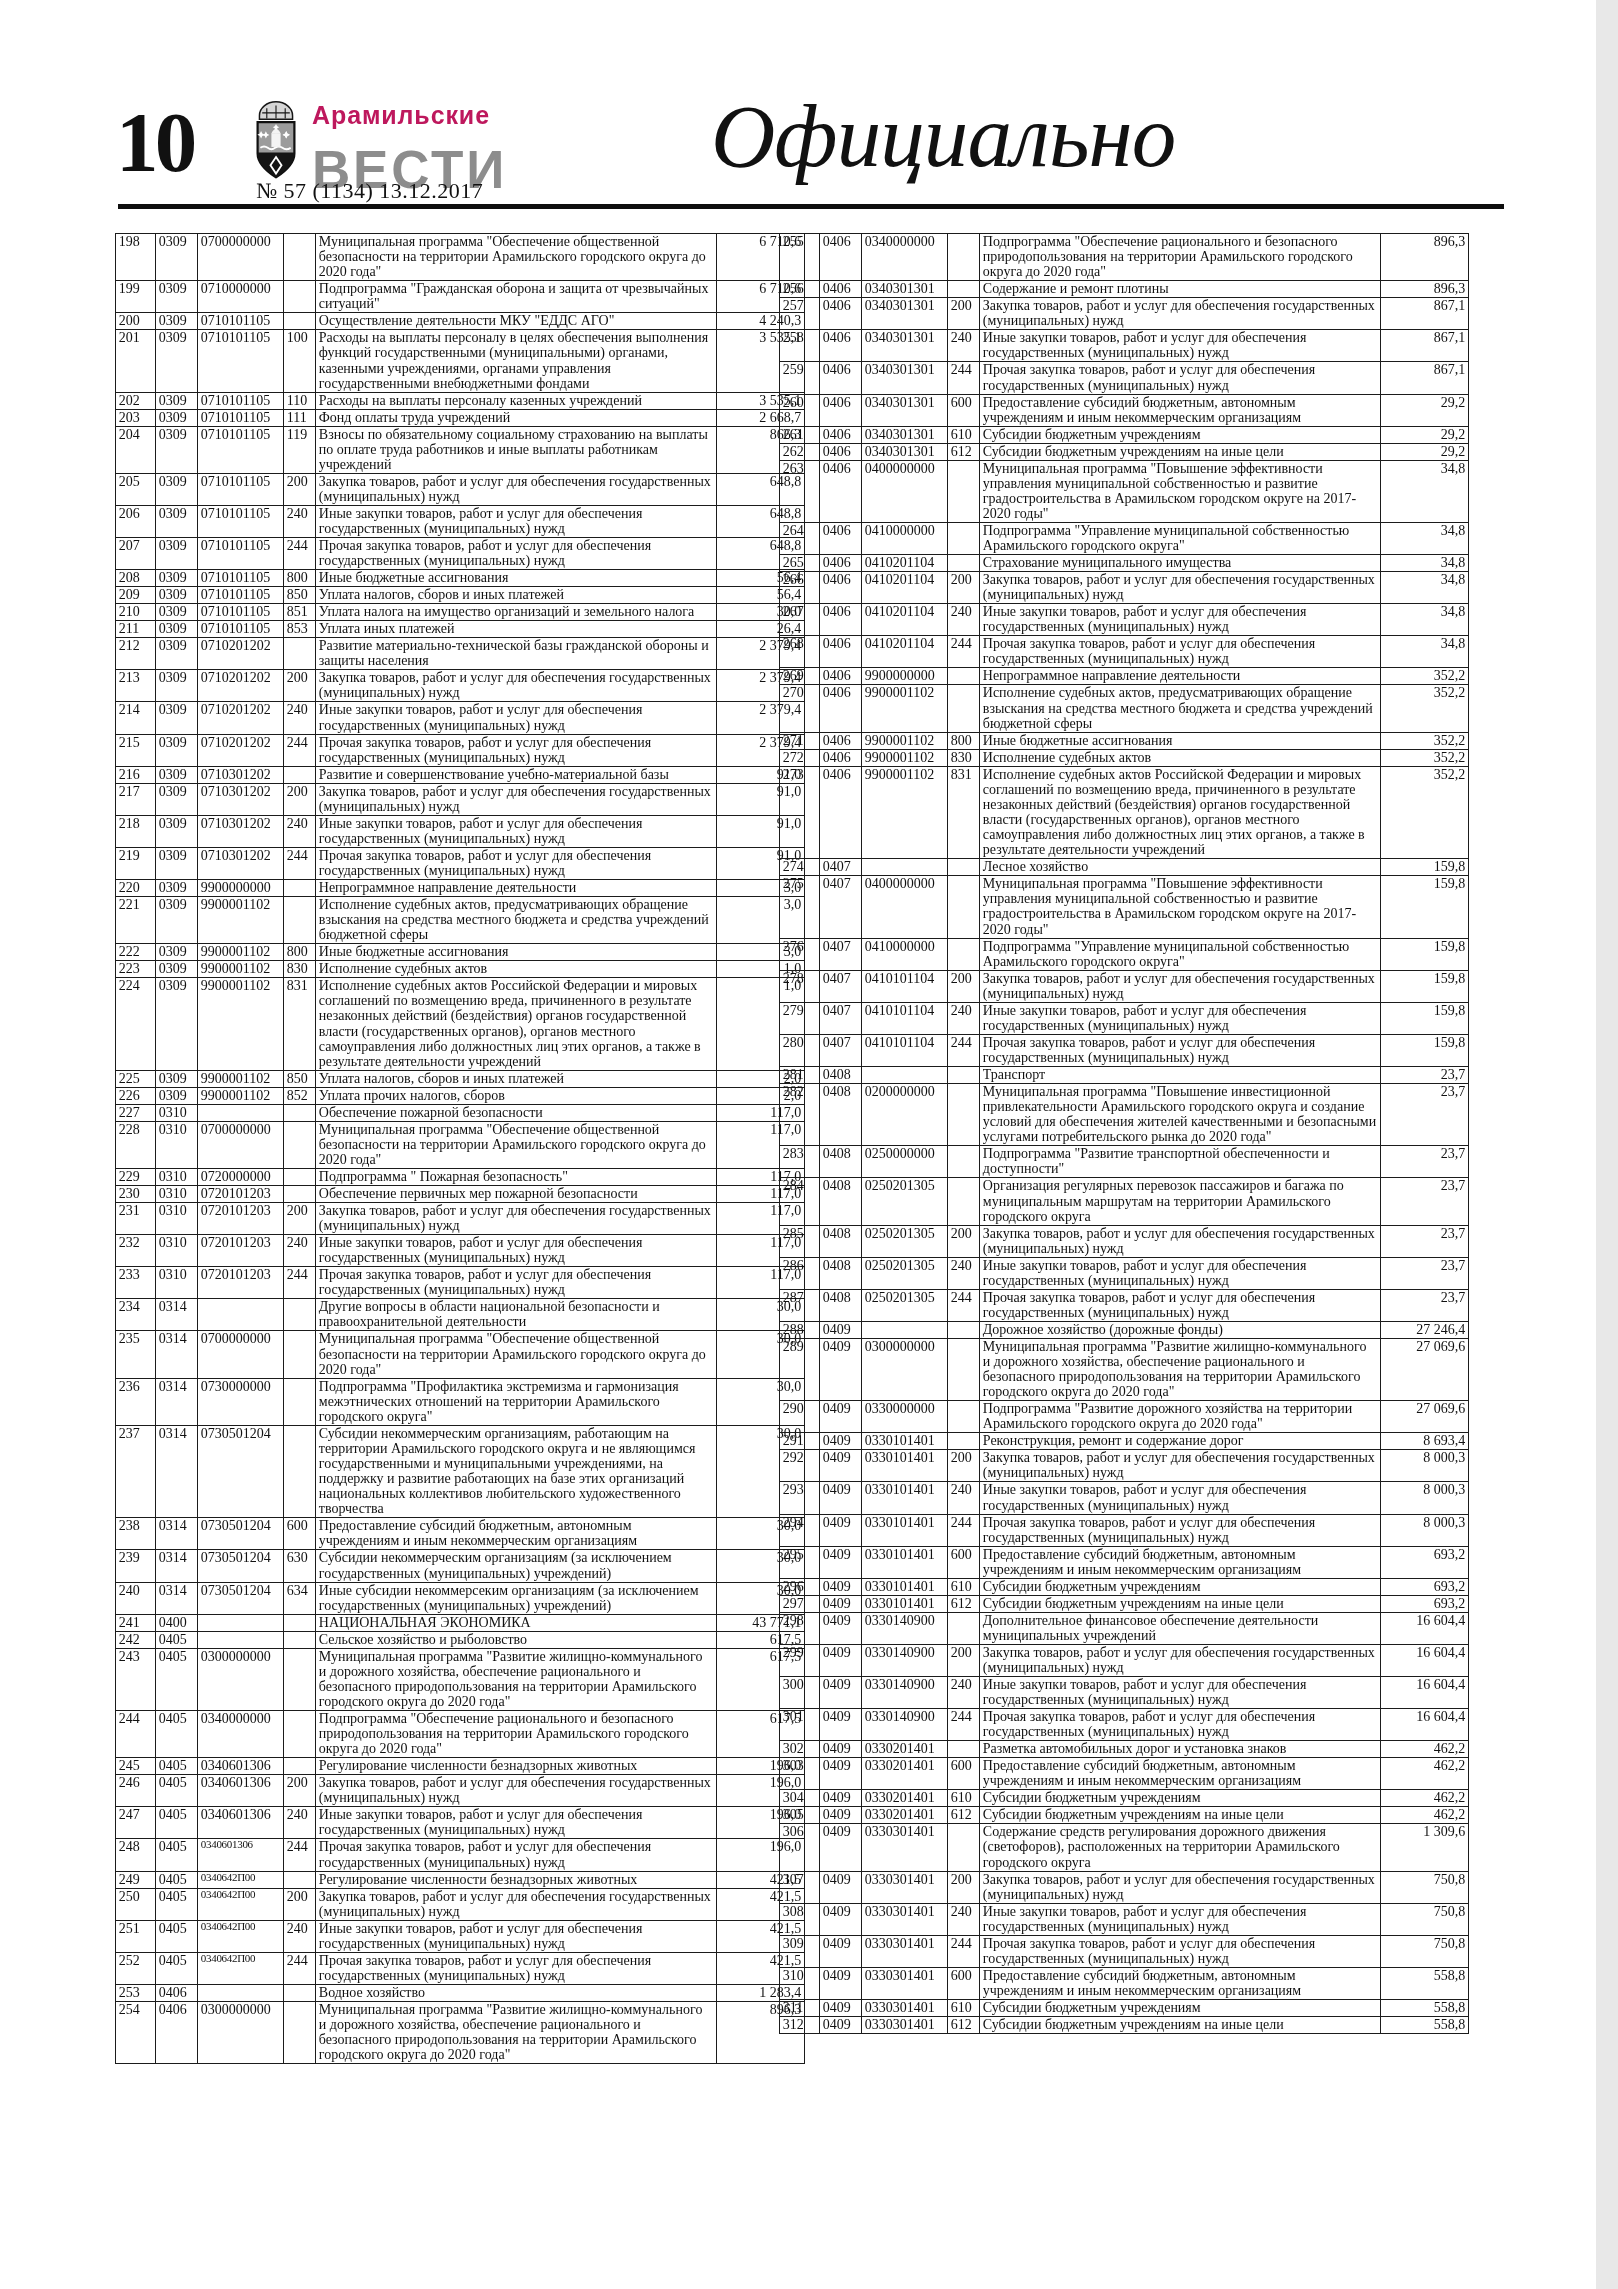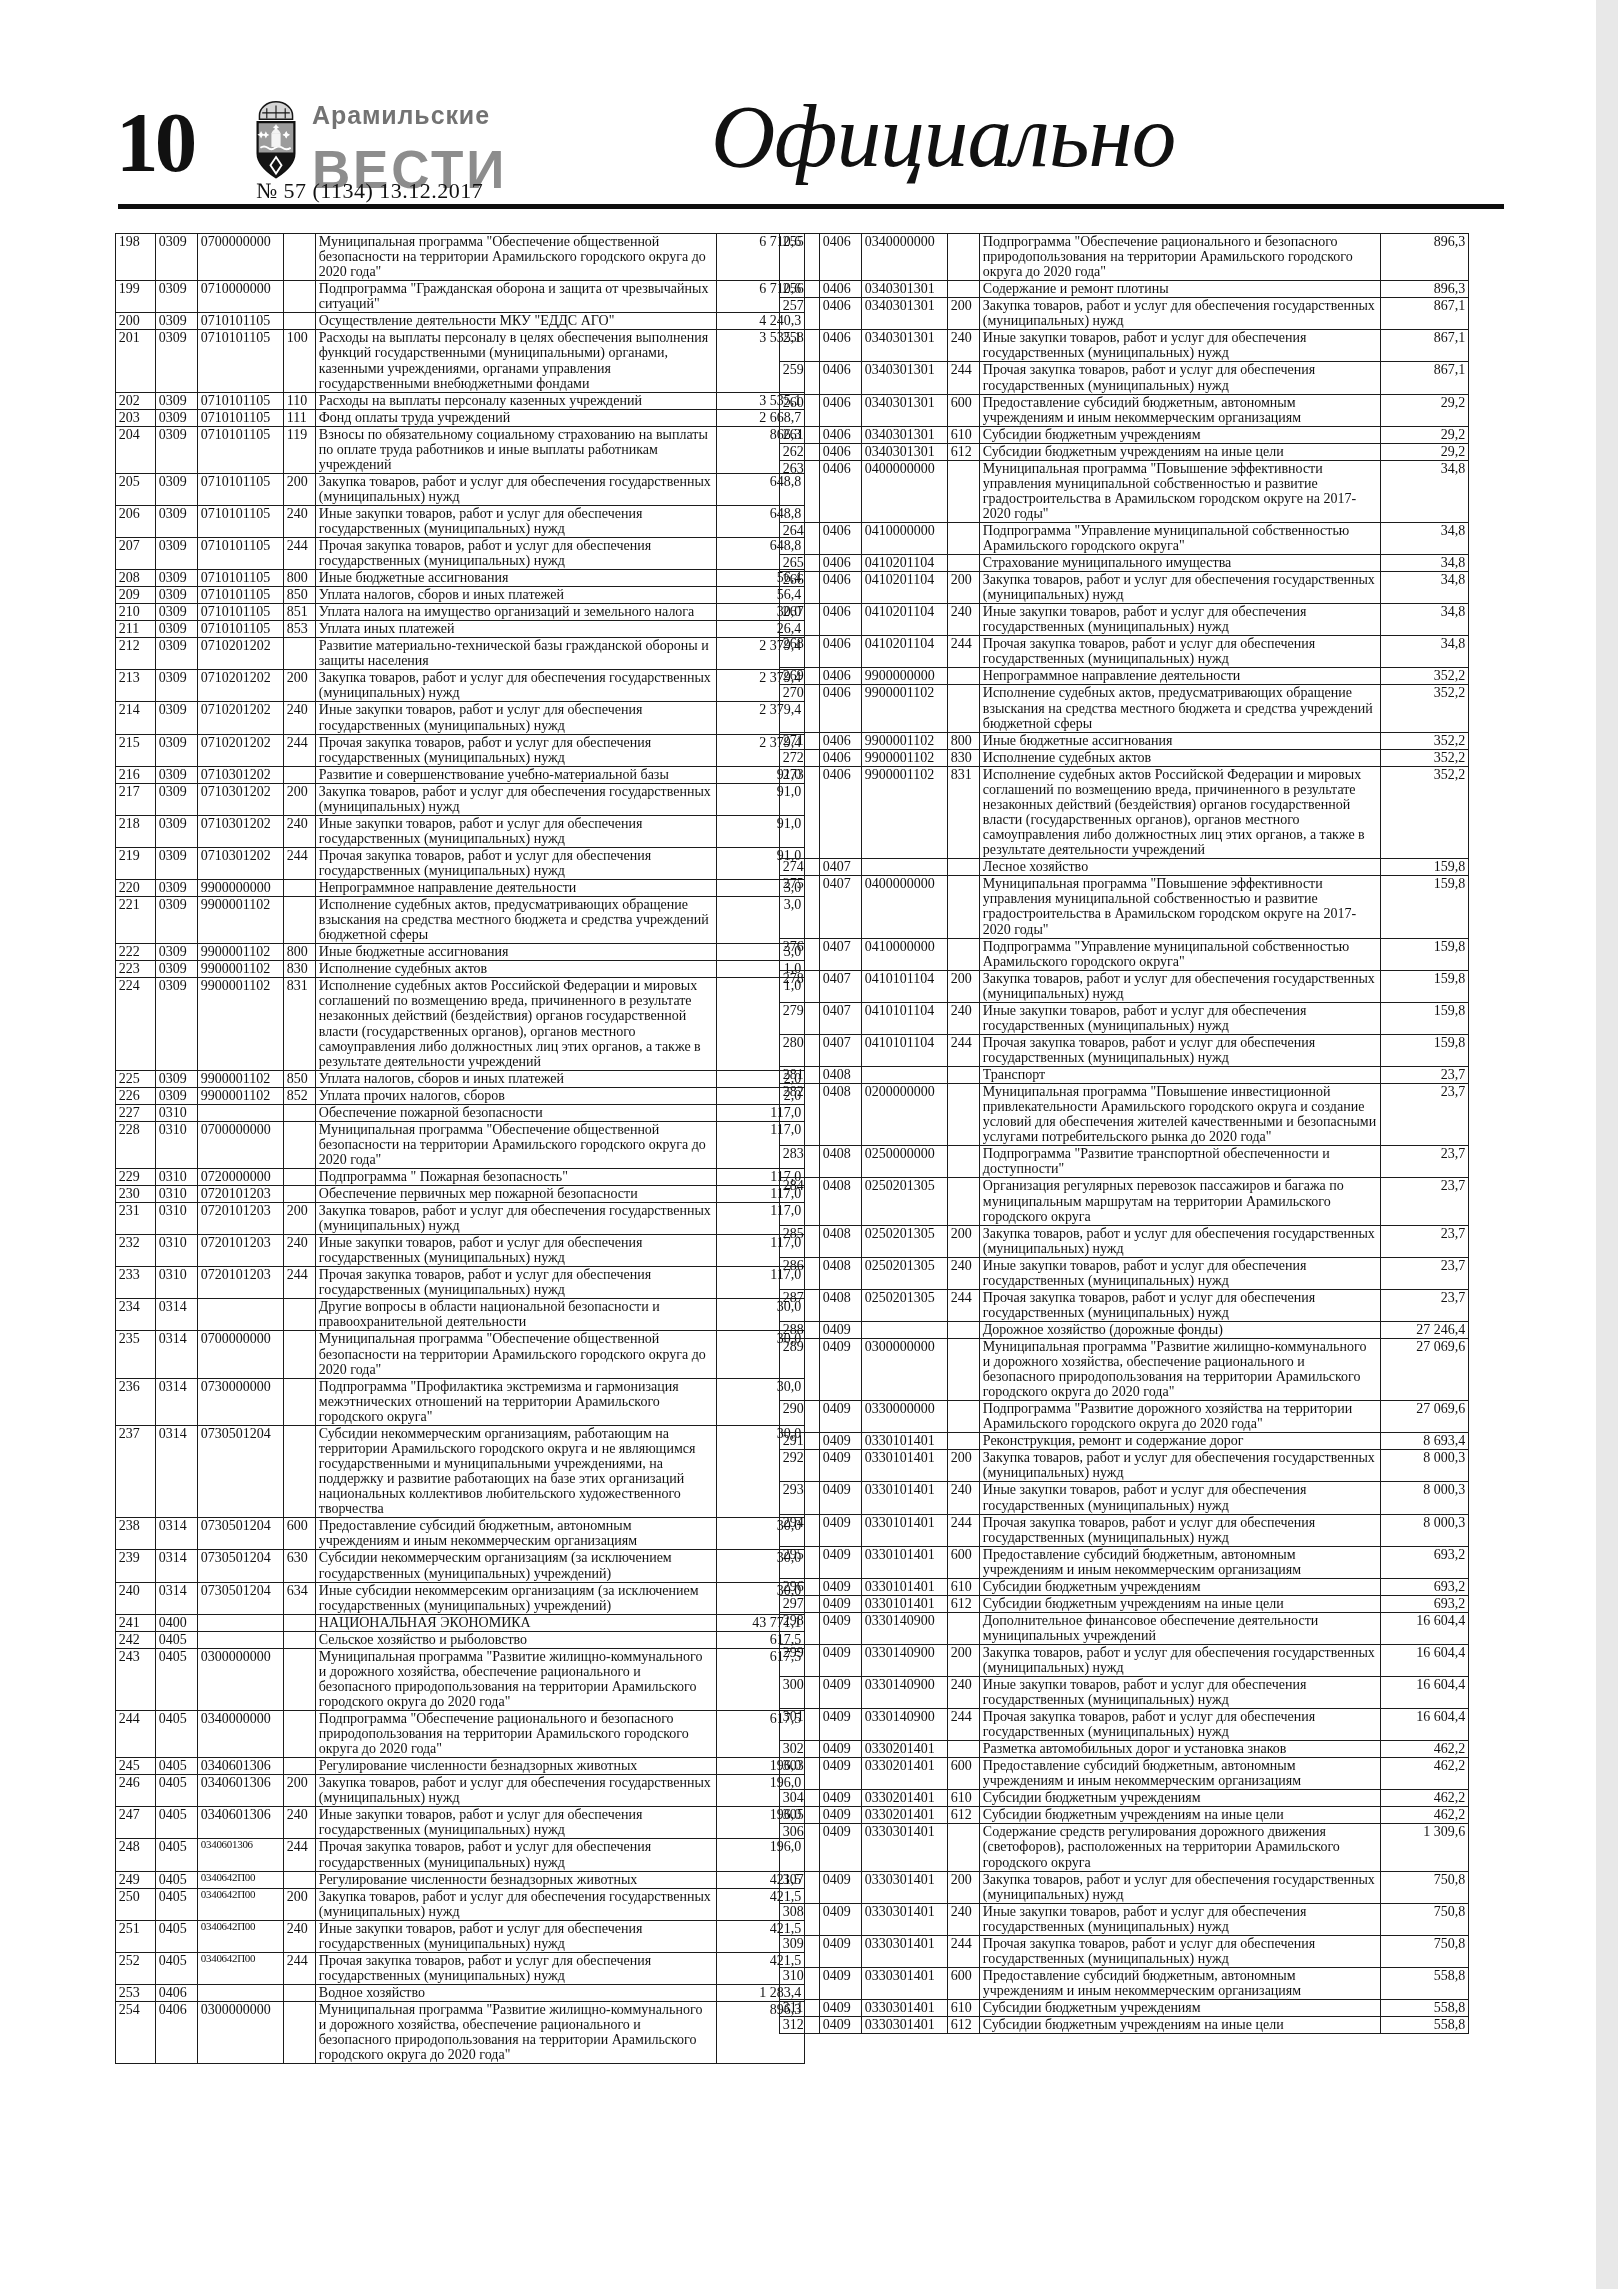--- a/index.html
+++ b/index.html
@@ -4,21 +4,21 @@
 <title>Арамильские Вести — Официально</title>
 <style>
   html,body{margin:0;padding:0;background:#e8e8e8;}
   .page{position:relative;width:1596px;height:2290px;background:#ffffff;
         font-family:"Liberation Serif", serif;color:#111;overflow:hidden;}
   
   .pagenum{position:absolute;left:116px;top:100px;font-size:85px;line-height:1;
            font-weight:bold;letter-spacing:-3.7px;font-family:"Liberation Serif",serif;}
   .emblem{position:absolute;left:253px;top:100px;width:46px;height:81px;}
   .mast{position:absolute;left:312px;top:103px;font-family:"Liberation Sans",sans-serif;}
-  .mast-top{font-size:25px;font-weight:bold;letter-spacing:0.9px;color:#737373;line-height:1;}
+  .mast-top{font-size:25px;font-weight:bold;letter-spacing:0.9px;color:#be185d;line-height:1;}
   .mast-main{font-size:53px;font-weight:bold;letter-spacing:2.8px;color:#8d8d8d;line-height:0.92;margin-top:18px;}
   .issue{position:absolute;left:256px;top:178px;font-size:22px;letter-spacing:0.5px;}
   .section-title{position:absolute;left:711px;top:92px;font-size:89px;line-height:1;
                  font-style:italic;font-family:Liberation Serif, serif;letter-spacing:-0.9px;}
   .rule{position:absolute;left:118px;top:204px;width:1386px;height:4.6px;background:#0e0e0e;}
   
   table.budget{position:absolute;top:233px;border-collapse:collapse;table-layout:fixed;
                width:688px;font-size:14px;line-height:1.08;}
   #t-left{left:115px;}
   #t-right{left:779px;}

